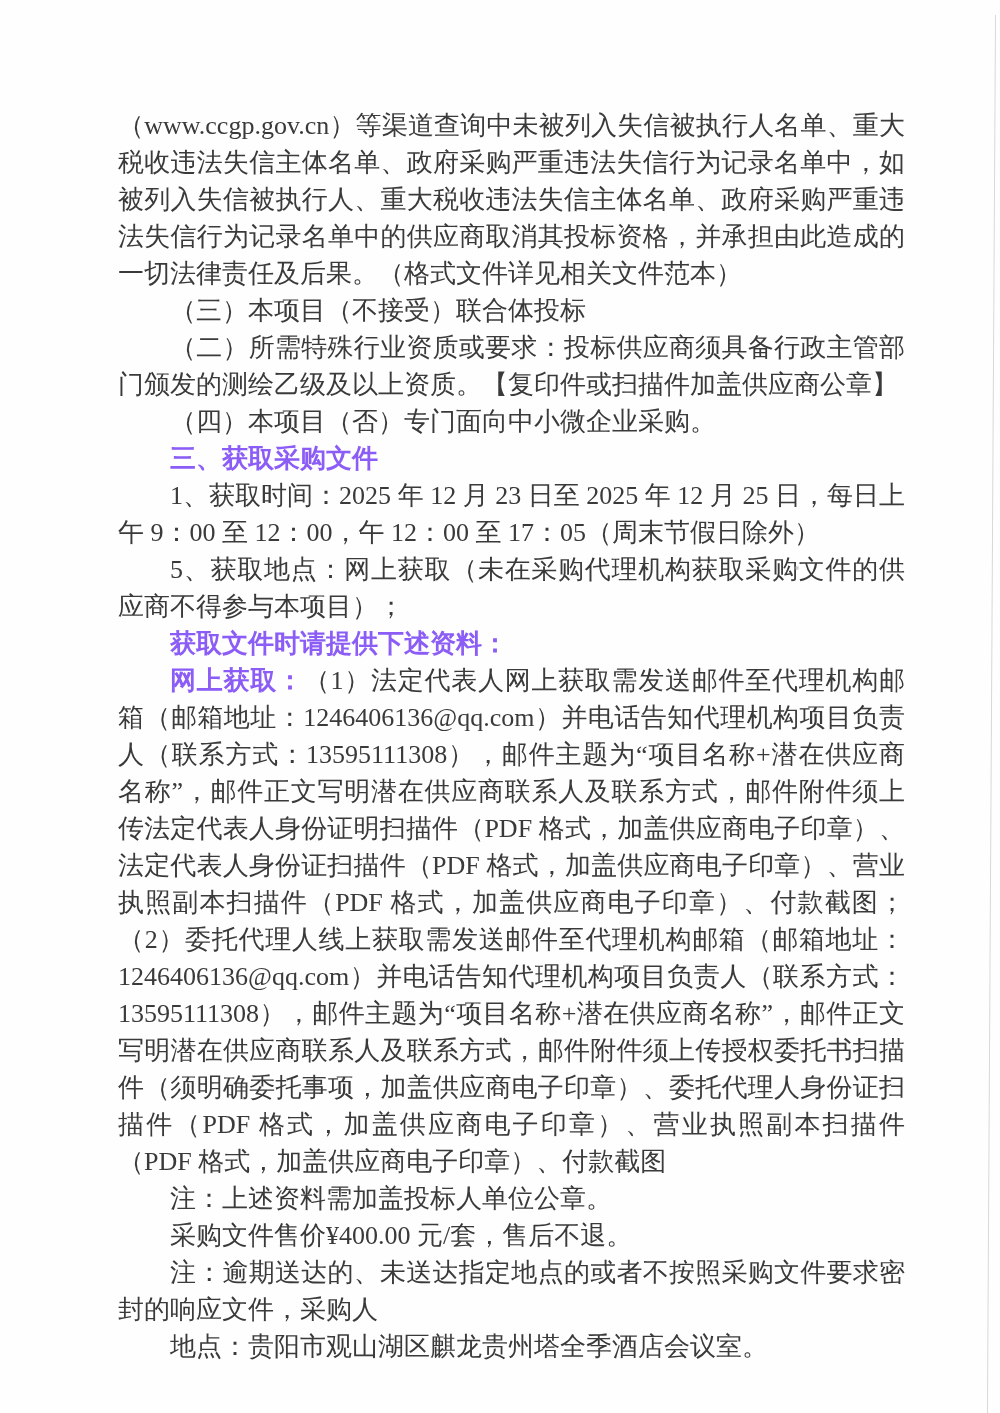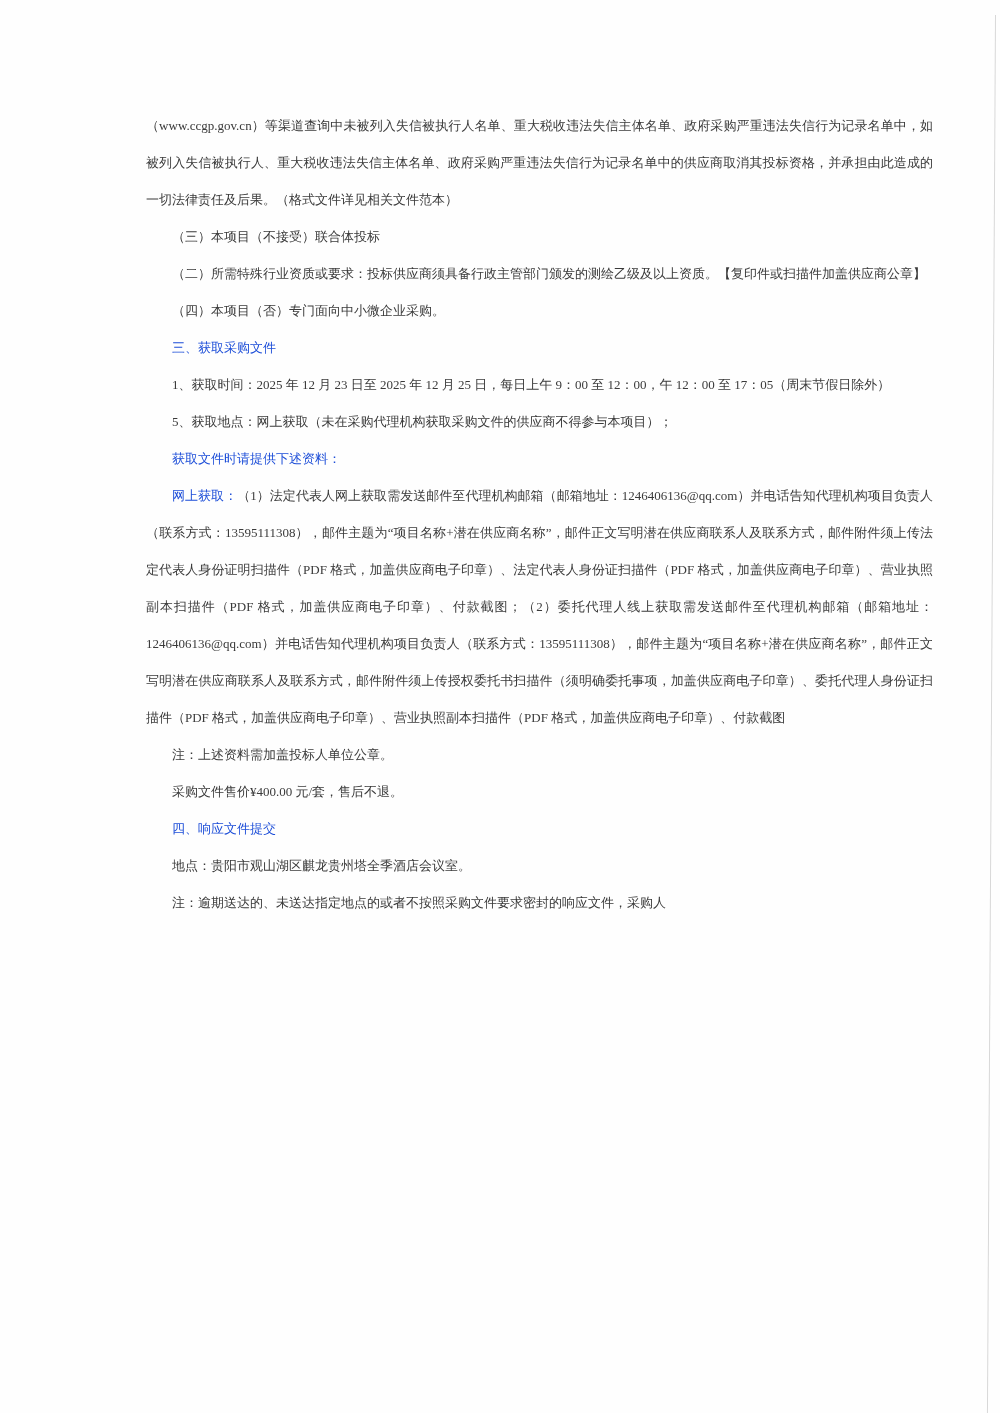--- a/index.html
+++ b/index.html
@@ -10,28 +10,27 @@
     background: #fefefe;
     overflow: hidden;
     font-family: "Liberation Serif", "DejaVu Serif", serif;
     color: #3a3a3a;
   }
   .doc {
     position: absolute;
     left: 118px;
     top: 107px;
     width: 787px;
-    font-size: 13px;
+    font-size: 26px;
     line-height: 37px;
     text-align: justify;
-    margin-left: 28px;
   }
   .doc p { margin: 0; text-indent: 2em; }
   .doc p.no-indent { text-indent: 0; }
-  .b { font-weight: 400; color: #1d4ed8; }
+  .b { font-weight: 700; color: #8b5cf6; }
   
   .edge-line {
     position: absolute;
     left: 995px;
     top: 15px;
     width: 1px;
     height: 1398px;
     background: #d8d8d8;
     transform: rotate(0.33deg);
     transform-origin: top left;
@@ -72,25 +71,24 @@
     <p class="b">获取文件时请提供下述资料：</p>
 
     <p>
       <span class="b">网上获取：</span><span>（1）法定代表人网上获取需发送邮件至代理机构邮箱（邮箱地址：1246406136@qq.com）并电话告知代理机构项目负责人（联系方式：13595111308），邮件主题为“项目名称+潜在供应商名称”，邮件正文写明潜在供应商联系人及联系方式，邮件附件须上传法定代表人身份证明扫描件（PDF 格式，加盖供应商电子印章）、法定代表人身份证扫描件（PDF 格式，加盖供应商电子印章）、营业执照副本扫描件（PDF 格式，加盖供应商电子印章）、付款截图；（2）委托代理人线上获取需发送邮件至代理机构邮箱（邮箱地址：1246406136@qq.com）并电话告知代理机构项目负责人（联系方式：13595111308），邮件主题为“项目名称+潜在供应商名称”，邮件正文写明潜在供应商联系人及联系方式，邮件附件须上传授权委托书扫描件（须明确委托事项，加盖供应商电子印章）、委托代理人身份证扫描件（PDF 格式，加盖供应商电子印章）、营业执照副本扫描件（PDF 格式，加盖供应商电子印章）、付款截图</span>
     </p>
 
     <p>注：上述资料需加盖投标人单位公章。</p>
 
     <p>采购文件售价¥400.00 元/套，售后不退。</p>
 
-    <p class="b">四、响应文件提交</p>
 
 
+    <p>注：逾期送达的、未送达指定地点的或者不按照采购文件要求密封的响应文件，采购人</p>
+
     <p>地点：贵阳市观山湖区麒龙贵州塔全季酒店会议室。</p>
-
-    <p>注：逾期送达的、未送达指定地点的或者不按照采购文件要求密封的响应文件，采购人</p>
 
   </div>
 
   <div class="edge-line"></div>
   <div class="speck"></div>
 
 </div>
 
 </body></html>

